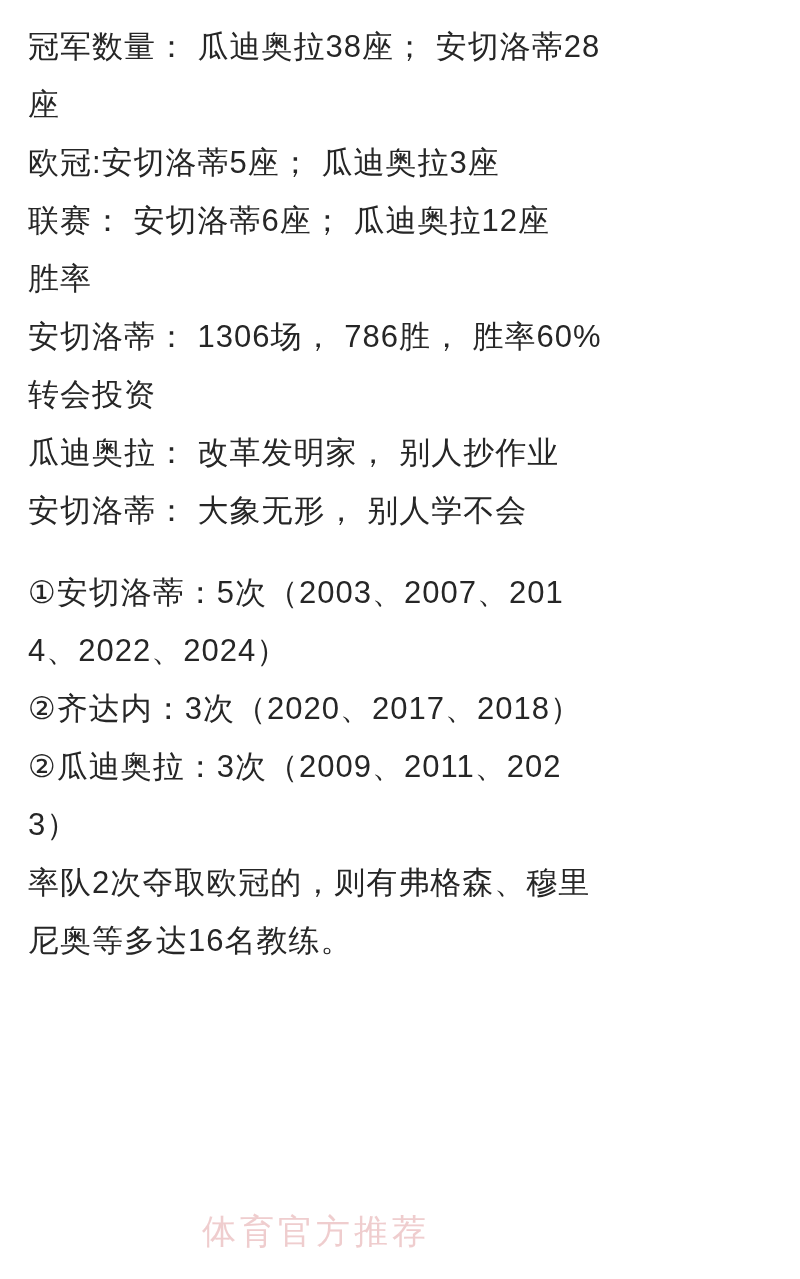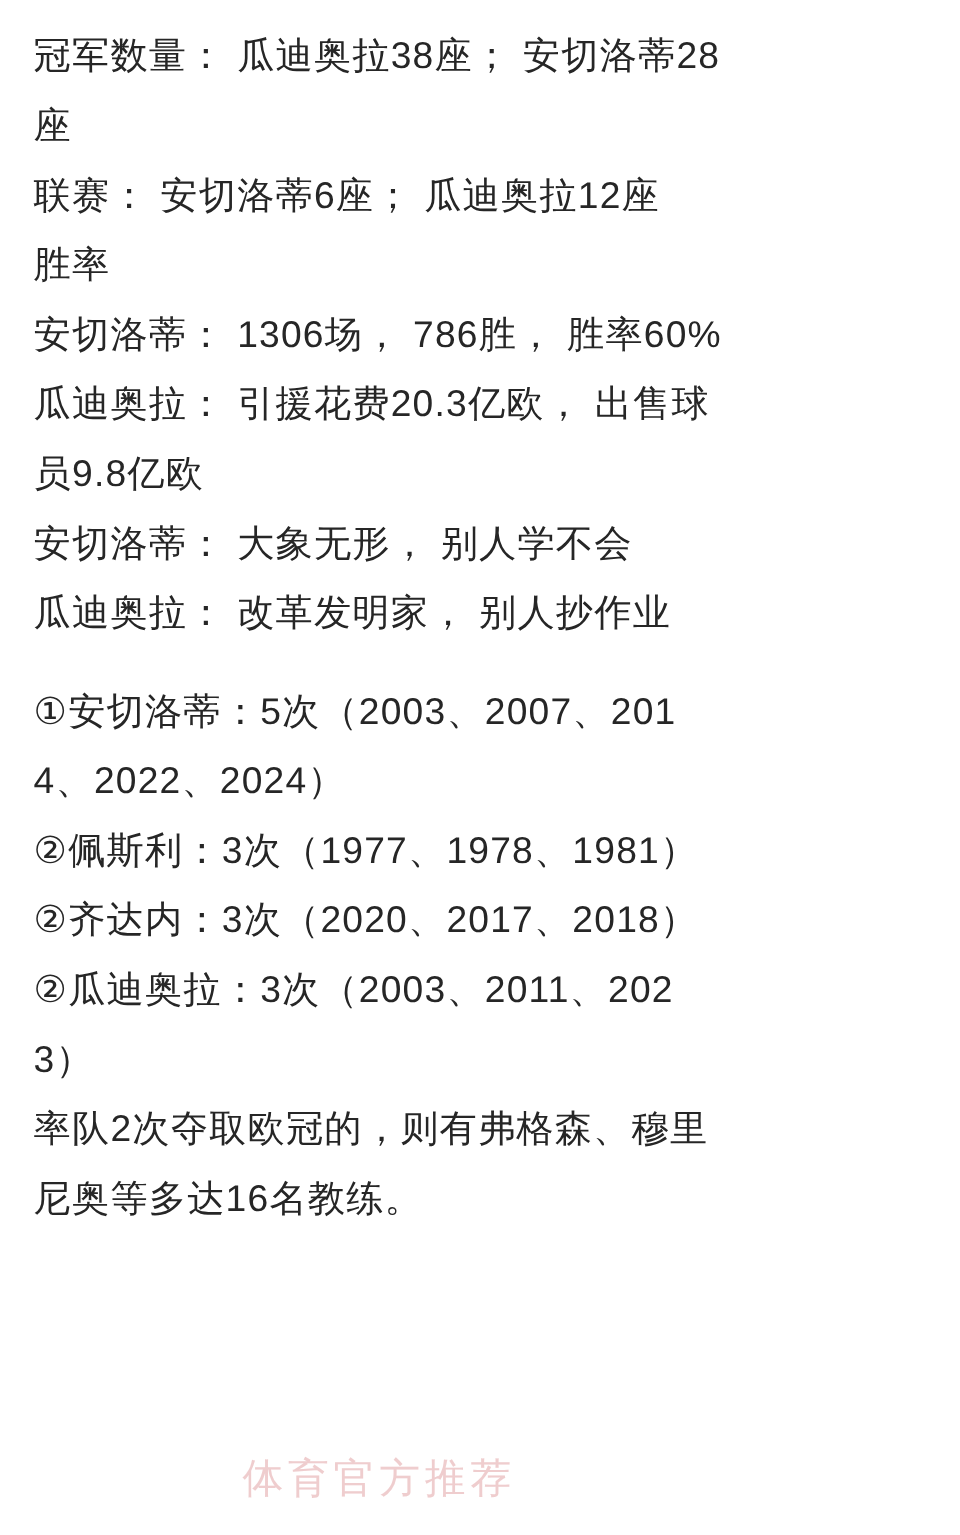--- a/index.html
+++ b/index.html
@@ -46,29 +46,29 @@
     user-select: none;
     text-align: center;
   }
 </style>
 </head>
 <body>
 
 <div class="page">
 
   <div class="line">冠军数量： 瓜迪奥拉38座； 安切洛蒂28座</div>
+  <div class="line">欧冠:安切洛蒂5座； 瓜迪奥拉3座</div>
   <div class="line">联赛： 安切洛蒂6座； 瓜迪奥拉12座</div>
   <div class="line">胜率</div>
   <div class="line">安切洛蒂： 1306场， 786胜， 胜率60%</div>
-  <div class="line">瓜迪奥拉： 引援花费20.3亿欧， 出售球员9.8亿欧</div>
+  <div class="line">转会投资</div>
+  <div class="line">瓜迪奥拉： 改革发明家， 别人抄作业</div>
   <div class="line">安切洛蒂： 大象无形， 别人学不会</div>
-  <div class="line">瓜迪奥拉： 改革发明家， 别人抄作业</div>
 
   <div class="gap"></div>
 
   <div class="line">①安切洛蒂：5次（2003、2007、2014、2022、2024）</div>
-  <div class="line">②佩斯利：3次（1977、1978、1981）</div>
   <div class="line">②齐达内：3次（2020、2017、2018）</div>
-  <div class="line">②瓜迪奥拉：3次（2003、2011、2023）</div>
+  <div class="line">②瓜迪奥拉：3次（2009、2011、2023）</div>
   <div class="line">率队2次夺取欧冠的，则有弗格森、穆里尼奥等多达16名教练。</div>
 
   <div class="watermark">体育官方推荐</div>
 </div>
 
 </body></html>

